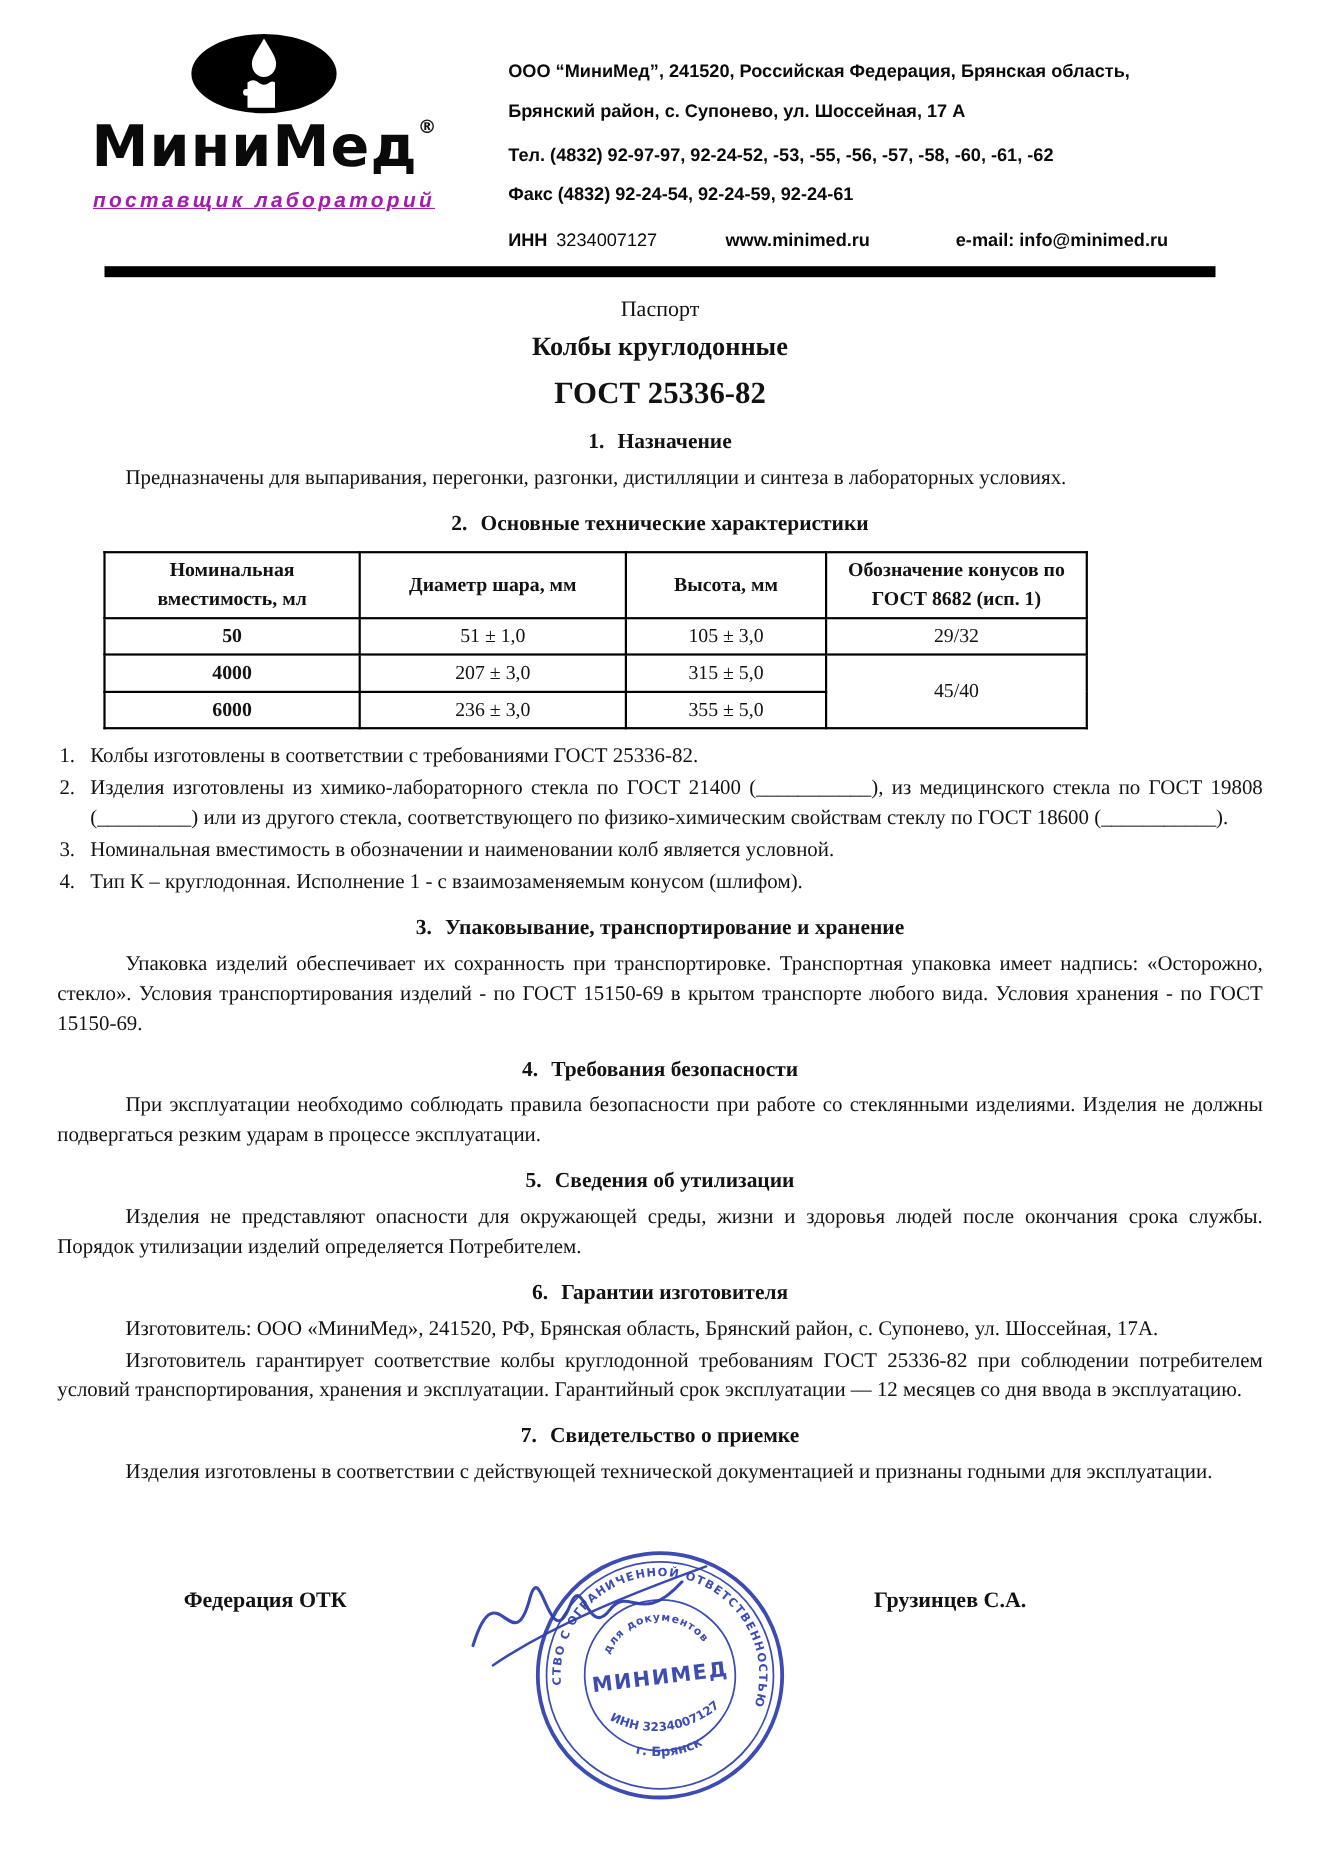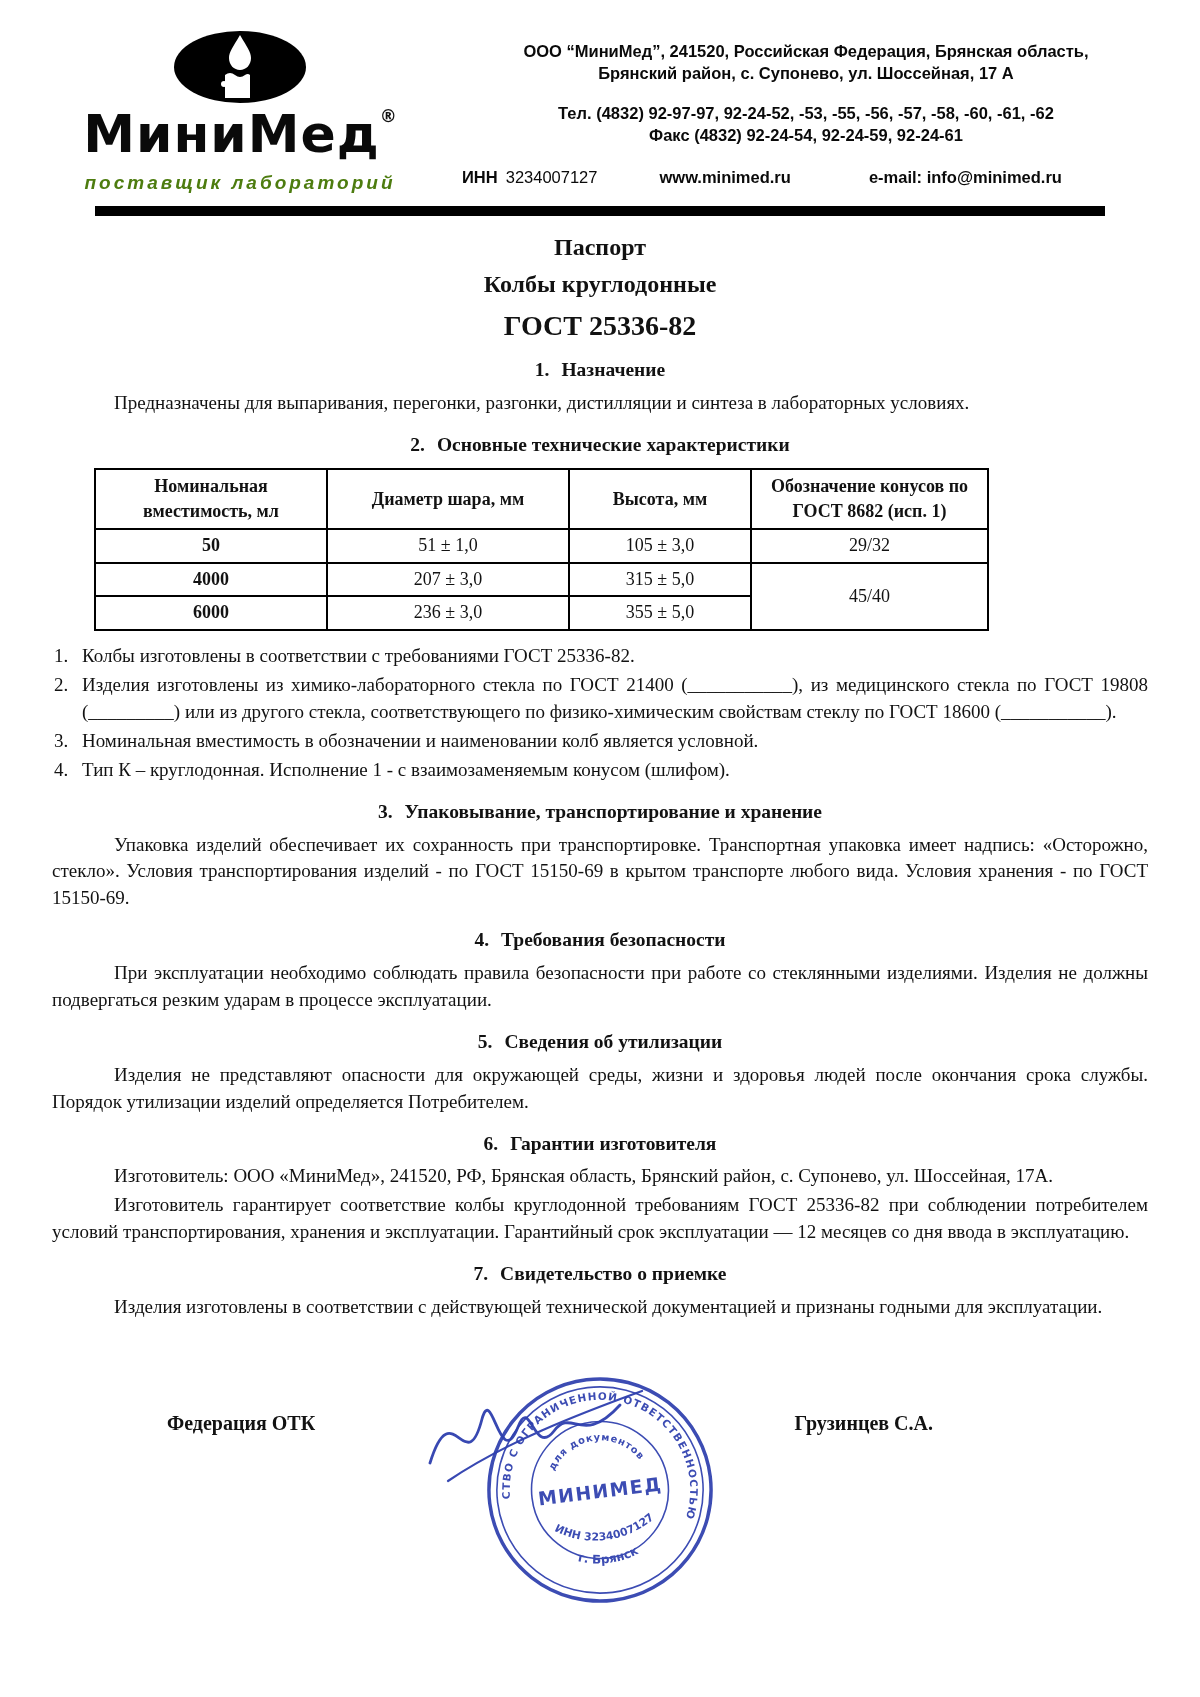--- a/index.html
+++ b/index.html
@@ -13,39 +13,39 @@
   .logo-block { width:340px; text-align:center; flex-shrink:0; }
   .logo-mark svg { display:block; margin:0 auto; }
   .brand-line { position:relative; display:inline-block; margin-top:2px; }
   .brand {
     font-family:"DejaVu Sans", sans-serif; font-weight:bold; font-size:52px;
     letter-spacing:1px; line-height:1; color:#0a0a0a;
   }
   .regmark { font-family:"DejaVu Sans", sans-serif; font-size:17px; font-weight:bold; vertical-align:top; position:relative; top:-2px; }
   .tagline {
     margin-top:12px; font-family:"Liberation Sans", sans-serif; font-weight:bold; font-style:italic;
-    font-size:19px; letter-spacing:3px; white-space:nowrap; color:#4d7c0f;
+    font-size:19px; letter-spacing:3px; white-space:nowrap; color:#a21caf;text-decoration:underline;
   }
   .info-block {
     margin-left:52px; padding-top:12px; flex:1;
     font-family:"Liberation Sans", sans-serif; font-weight:bold; font-size:16.5px; line-height:1.3; color:#0a0a0a;
   }
   .info-address { margin-bottom:18px; }
   .info-phones { margin-bottom:20px; }
-  .info-phones div, .info-address div { margin:1px 0;text-align:center; }
+  .info-phones div, .info-address div { margin:15px 0; }
   .info-inn-row { display:flex; align-items:center; }
   .inn-label { font-weight:bold; }
   .inn-value { font-weight:normal; margin-left:8px; }
   .website { margin-left:62px; }
   .email { margin-left:78px; }
 
   .black-bar { height:10px; background:#000; margin:8px 95px 0 95px; }
 
   
-  .t-doc   { text-align:center; font-weight:bold; font-size:24px; margin-top:18px; }
+  .t-doc   { text-align:center; font-weight:normal; font-size:20px; margin-top:18px; }
   .t-prod  { text-align:center; font-weight:bold; font-size:24px; margin-top:10px; }
   .t-gost  { text-align:center; font-weight:bold; font-size:28px; margin-top:12px; }
 
   .sec-head { text-align:center; font-weight:bold; font-size:19.5px; margin:14px 0 6px 0; }
   .sec-head .num { margin-right:12px; }
 
   .content { padding:0 52px; font-size:19px; line-height:1.42; }
   .para { text-align:justify; text-indent:62px; margin:2px 0; }
   .para-first { text-indent:62px; margin:2px 0; }
 

